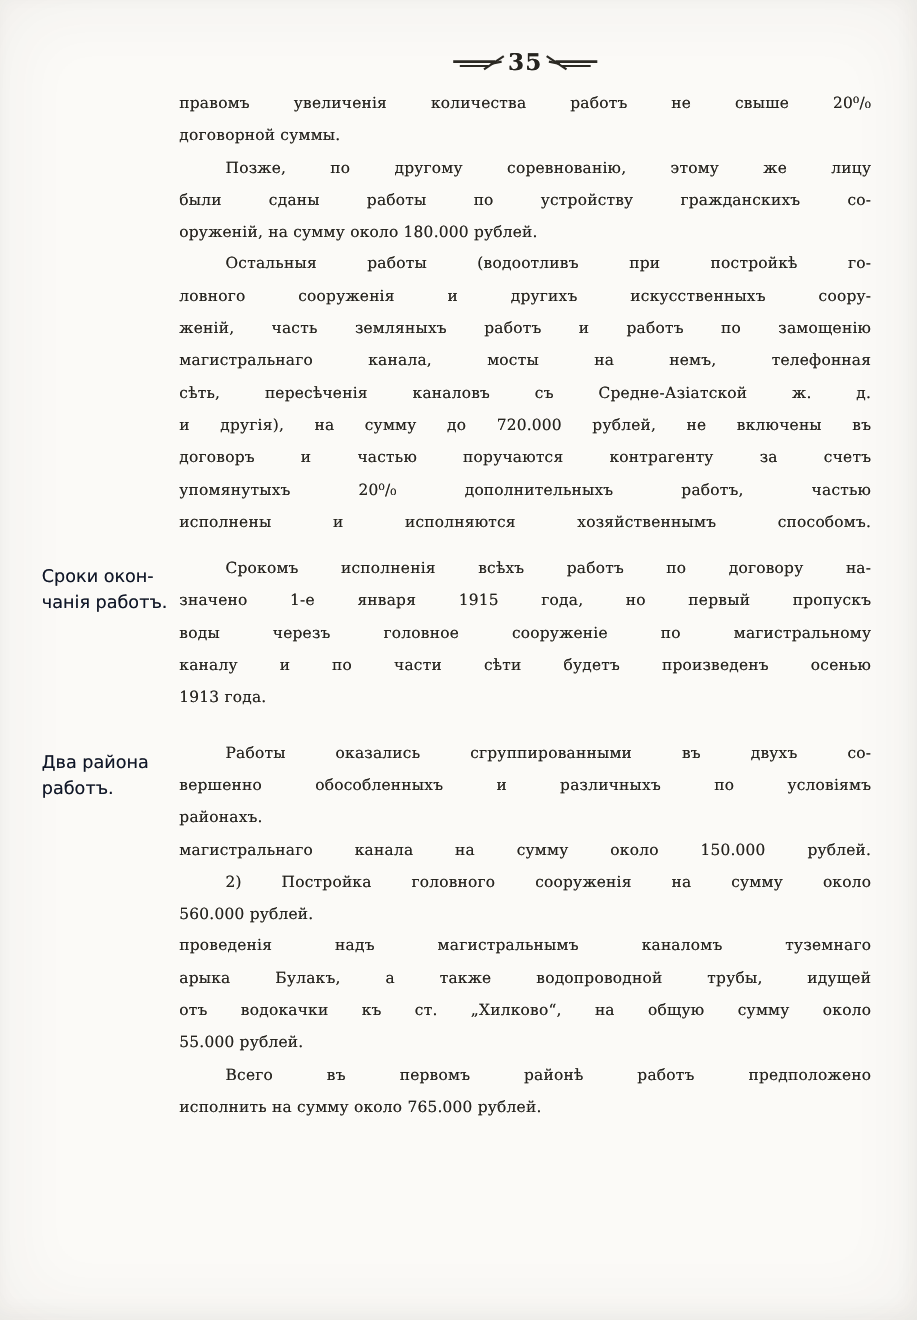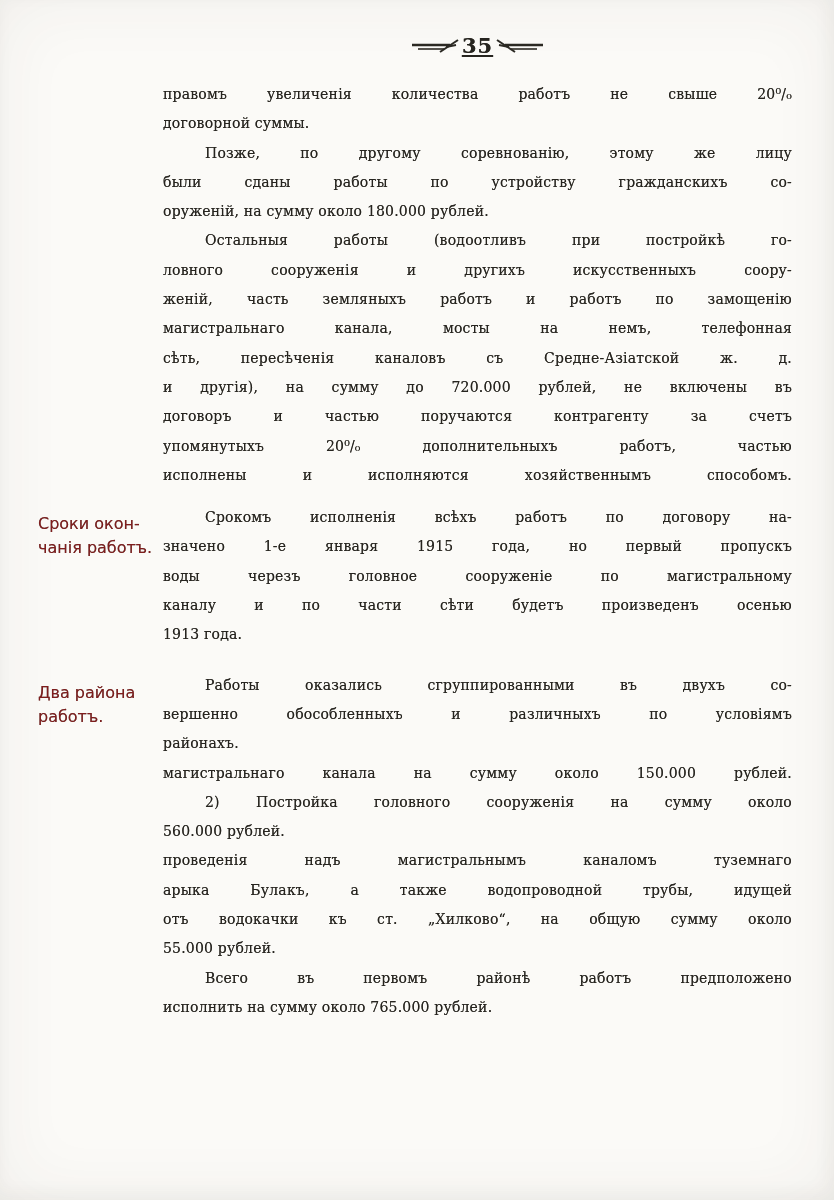--- a/index.html
+++ b/index.html
@@ -15,44 +15,43 @@
     background: #fbfaf7;
     box-shadow: inset 0 0 70px rgba(60,55,45,0.06), inset -4px -6px 18px rgba(60,55,45,0.05);
     overflow: hidden;
     font-family: "DejaVu Serif", serif;
     color: #26241f;
   }
   
   .page-header {
     position: absolute;
     left: 163px;
-    top: 33px;
+    top: 44px;
     width: 629px;
     display: flex;
     align-items: center;
     justify-content: center;
-    text-decoration: underline;
   }
   .page-number {
     font-size: 21px;
     font-weight: bold;
     letter-spacing: 1px;
     color: #26241f;
     text-shadow: 0 0 0.5px rgba(30,28,22,0.7);
   }
   .ornament svg { display: block; }
   
   .margin-note {
     position: absolute;
     left: 38px;
     width: 125px;
     font-family: "DejaVu Sans", sans-serif;
     font-size: 16px;
     line-height: 24px;
-    color: #7f1d1d;
+    color: #0f172a;
     text-shadow: 0 0 0.4px rgba(40,38,32,0.6);
   }
   .margin-note-1 { top: 512px; }
   .margin-note-2 { top: 681px; }
   
   .text-col {
     position: absolute;
     left: 163px;
     top: 80px;
     width: 629px;

